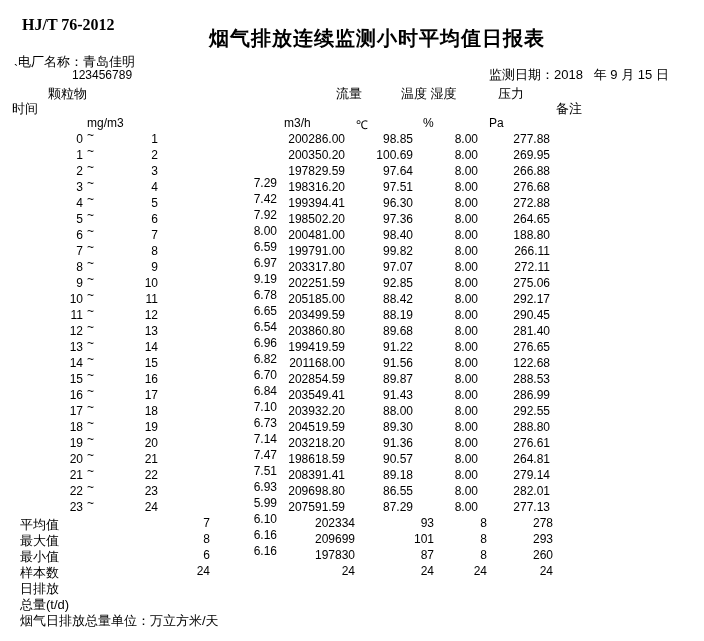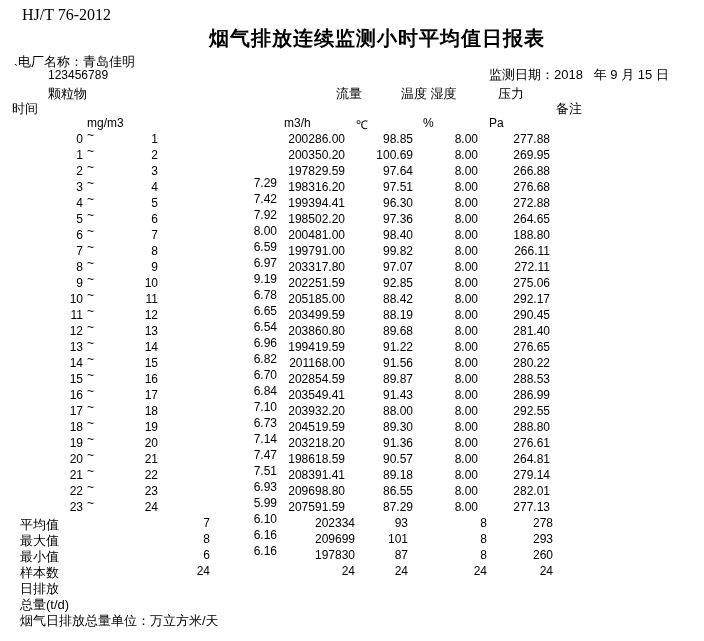--- a/index.html
+++ b/index.html
@@ -6,33 +6,33 @@
   html, body { background: #fff; }
   body {
     width: 704px; height: 641px;
     position: relative;
     font-family: "Liberation Sans", sans-serif;
     color: #000;
     overflow: hidden;
   }
   .abs { position: absolute; white-space: pre; }
   .standard-no {
-    left: 22px; top: 6px;
+    left: 22px; top: 16px;
     font-family: "Liberation Serif", serif;
-    font-weight: normal; font-size: 16px;
+    font-weight: bold; font-size: 16px;
   }
   .report-title {
     left: 377px; top: 25px;
     transform: translateX(-50%);
     font-weight: bold; font-size: 20px;
     letter-spacing: 1px;
   }
   .plant-line { left: 18px; top: 53px; font-size: 13px; }
   .mark { left: 14px; top: 63px; font-size: 12px; }
-  .plant-code { left: 48px; top: 68px; font-size: 12px; }
+  .plant-code { left: 72px; top: 68px; font-size: 12px; }
   .date-line { left: 489px; top: 66px; font-size: 13px; }
   .hdr { font-size: 13px; top: 85px; padding-left: 8px; }
   .hdr-pm { left: 40px; }
   .hdr-flow { left: 328px; }
   .hdr-temp-hum { left: 393px; }
   .hdr-press { left: 490px; }
   .hdr-time { left: 12px; top: 100px; font-size: 13px; }
   .hdr-remark { left: 556px; top: 100px; font-size: 13px; }
   .unit { top: 116px; font-size: 12px; }
   .unit-pm { left: 87px; }
@@ -50,21 +50,21 @@
   .c-hend     { left: 118px; width: 40px; }
   .c-pm       { left: 217px; width: 60px; margin-top: 44px; }
   .c-flow     { left: 245px; width: 100px; }
   .c-temp     { left: 353px; width: 60px; }
   .c-hum      { left: 418px; width: 60px; }
   .c-press    { left: 490px; width: 60px; }
 
   .s-label    { left: 20px; text-align: left; width: 90px; font-size: 13px; }
   .s-pm       { left: 150px; width: 60px; }
   .s-flow     { left: 255px; width: 100px; }
-  .s-temp     { left: 348px; width: 60px; }
+  .s-temp     { left: 374px; width: 60px; }
   .s-hum      { left: 427px; width: 60px; }
   .s-press    { left: 493px; width: 60px; }
 
   .foot { left: 20px; font-size: 13px; }
   .foot-1 { top: 580px; }
   .foot-2 { top: 596px; }
   .foot-3 { top: 612px; }
 </style>
 </head>
 <body>
@@ -233,21 +233,21 @@
     <span class="cell c-press">276.65</span>
   </div>
     <div class="row">
     <span class="cell c-hstart">14</span>
     <span class="cell c-tilde">~</span>
     <span class="cell c-hend">15</span>
     <span class="cell c-pm">7.10</span>
     <span class="cell c-flow">201168.00</span>
     <span class="cell c-temp">91.56</span>
     <span class="cell c-hum">8.00</span>
-    <span class="cell c-press">280.22</span>
+    <span class="cell c-press">122.68</span>
   </div>
     <div class="row">
     <span class="cell c-hstart">15</span>
     <span class="cell c-tilde">~</span>
     <span class="cell c-hend">16</span>
     <span class="cell c-pm">6.73</span>
     <span class="cell c-flow">202854.59</span>
     <span class="cell c-temp">89.87</span>
     <span class="cell c-hum">8.00</span>
     <span class="cell c-press">288.53</span>

